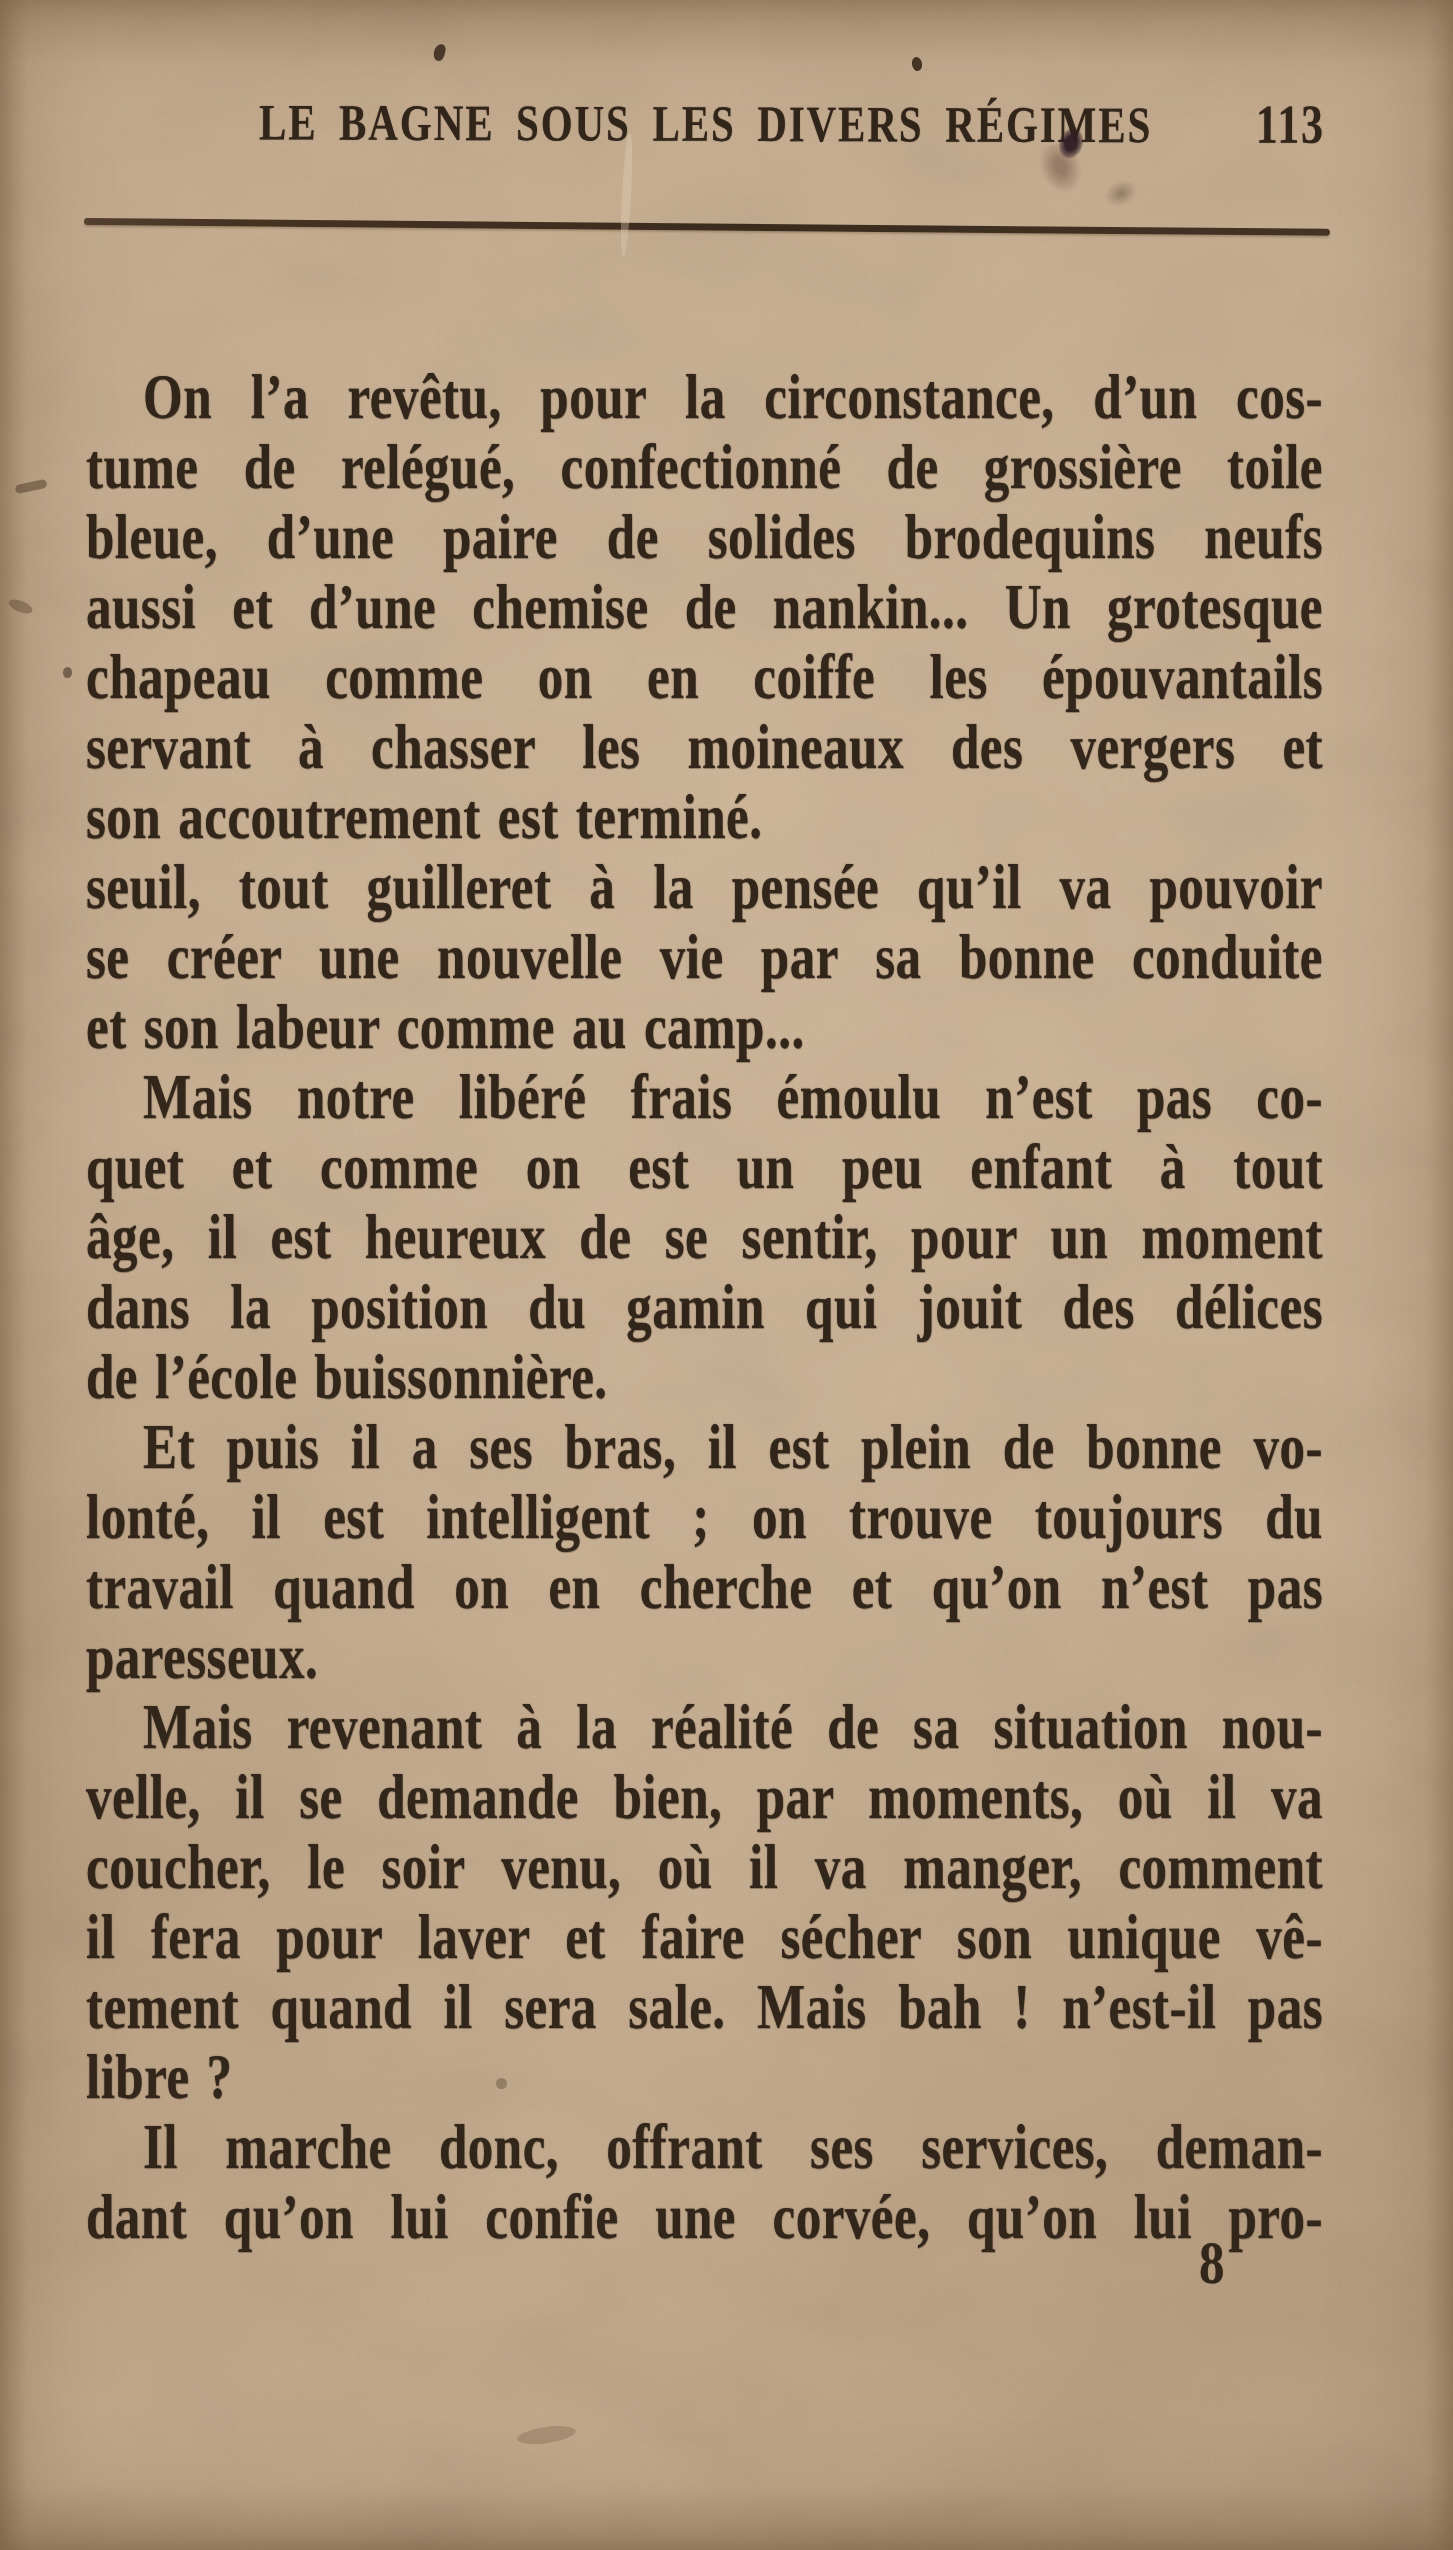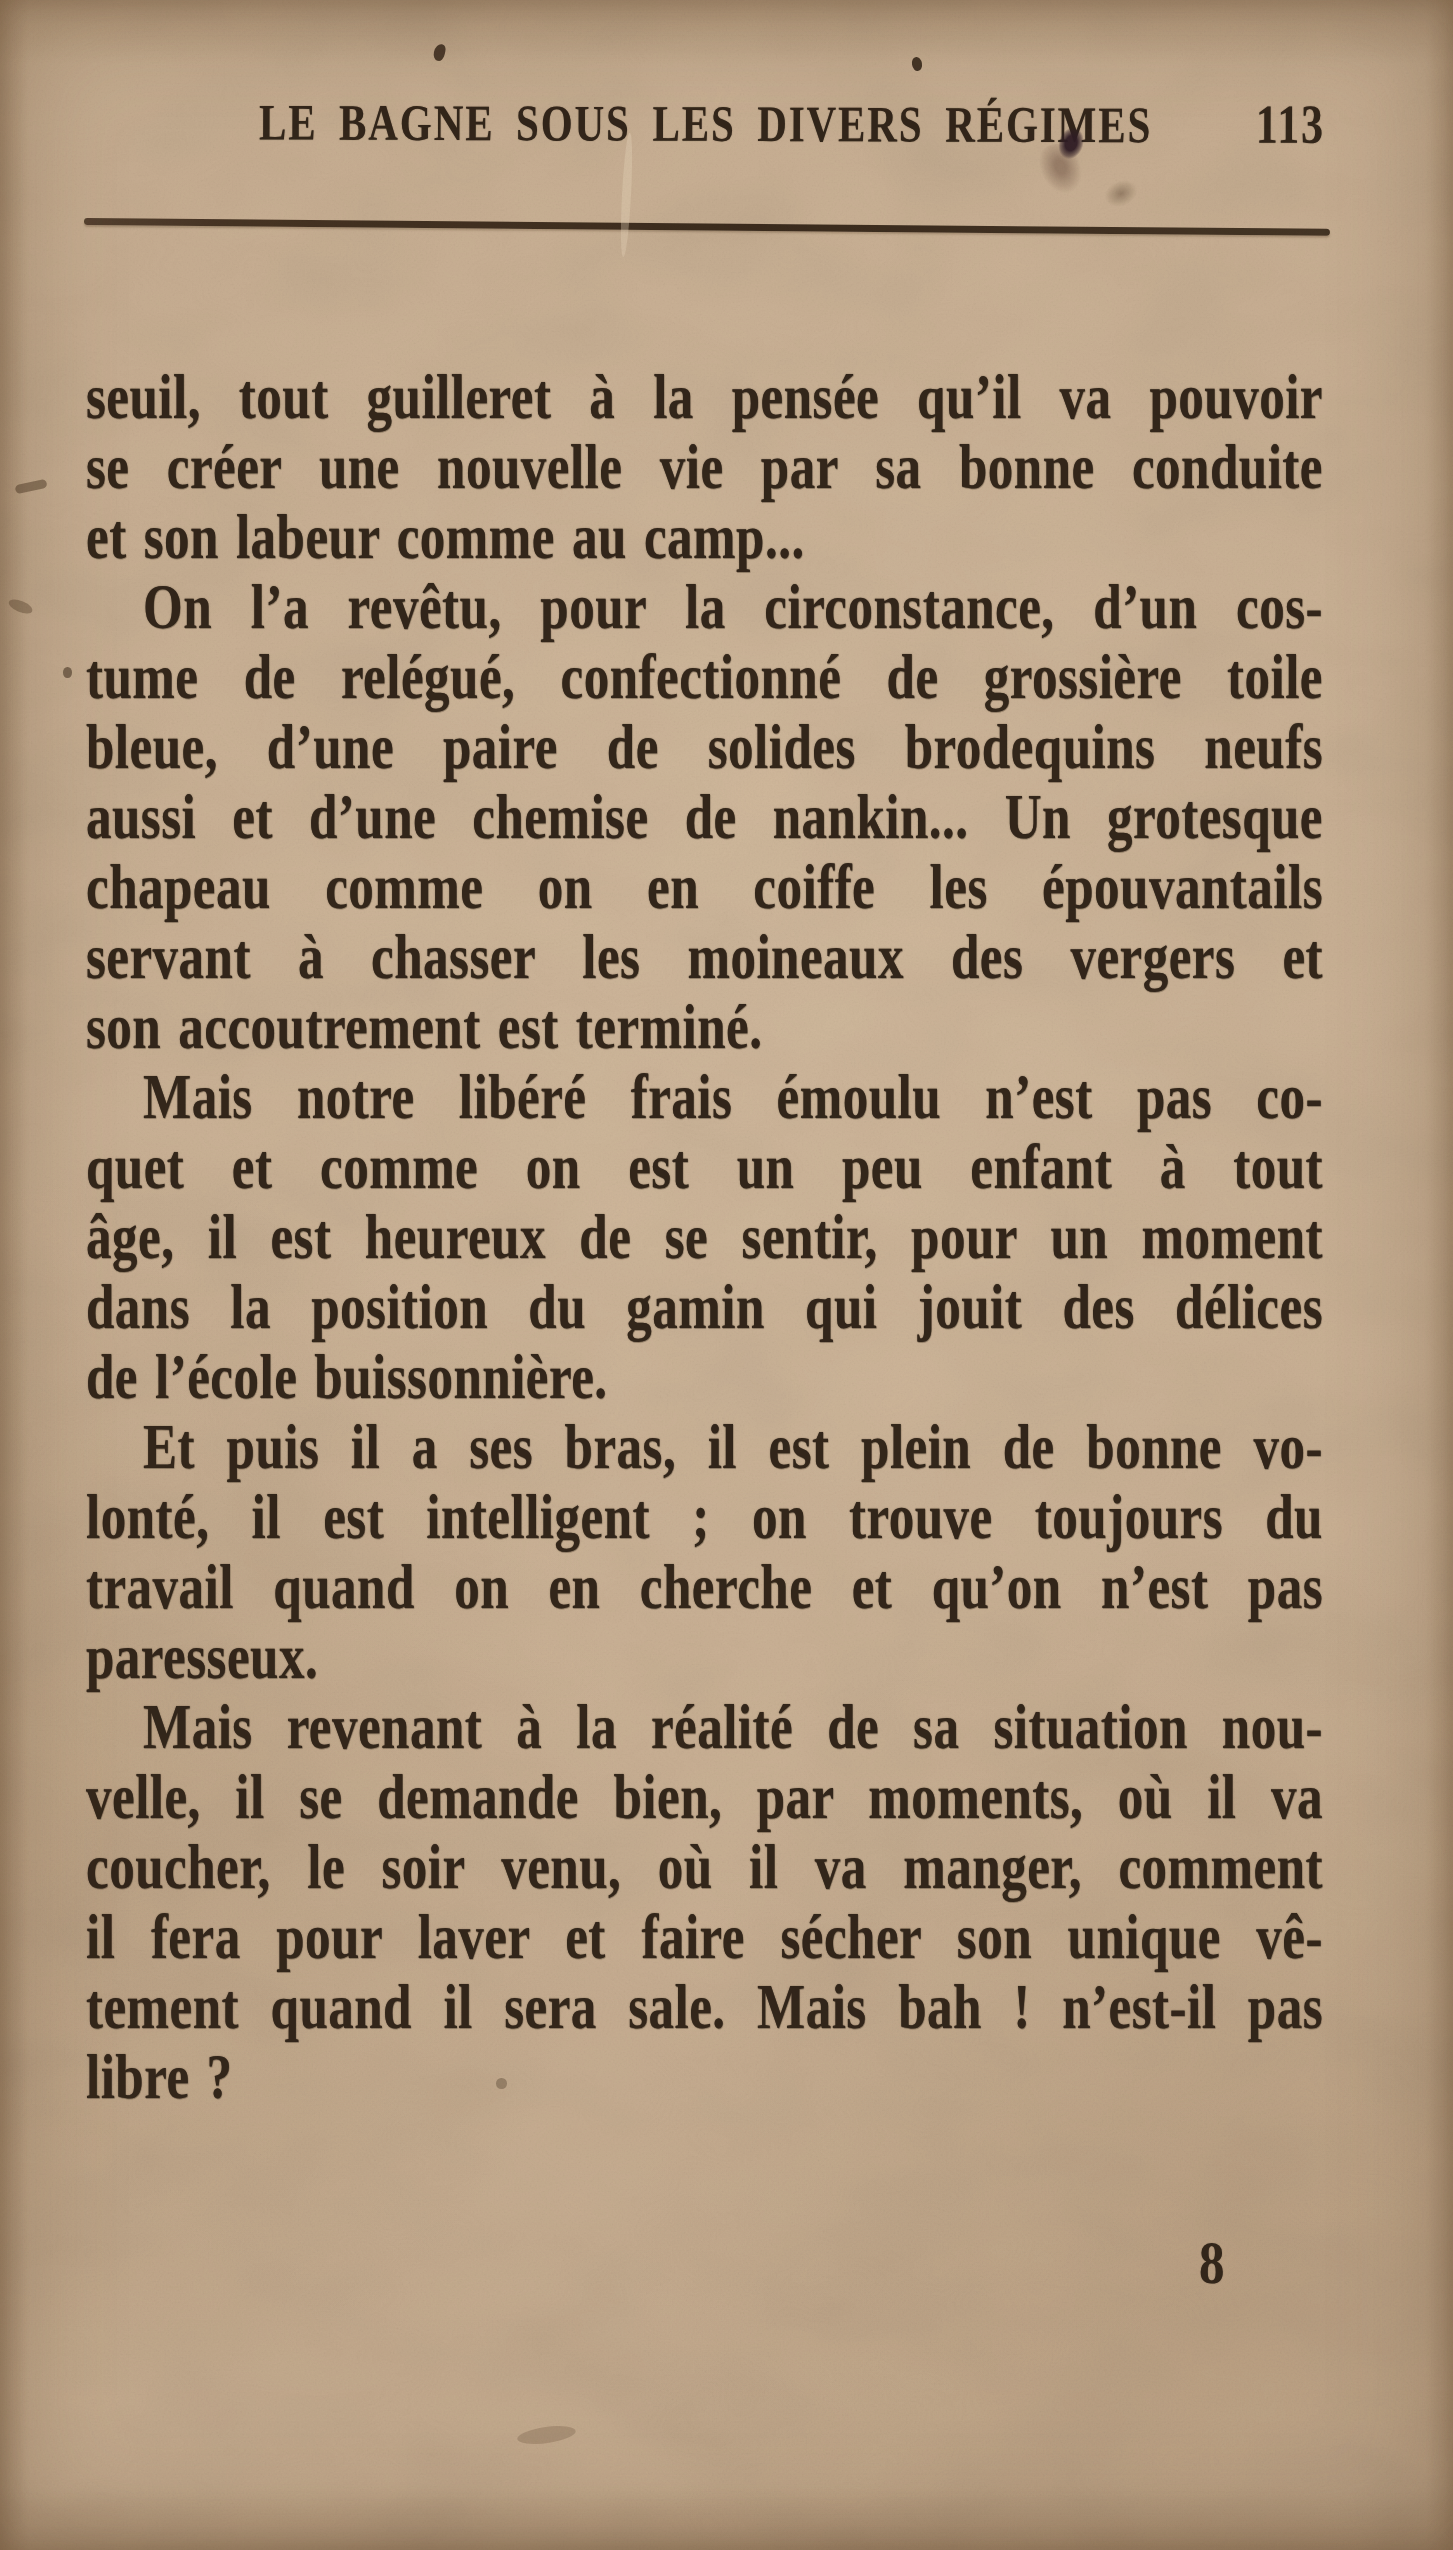--- a/index.html
+++ b/index.html
@@ -98,32 +98,32 @@
 
   <div class="header">
     <span class="title stretch">LE BAGNE SOUS LES DIVERS RÉGIMES</span>
     <span class="pagenum stretch">113</span>
   </div>
 
   <div class="rule"></div>
 
   <div class="body-text">
       <div>
-        <div class="line">seuil, tout guilleret à la pensée qu’il va pouvoir</div>
-        <div class="line">se créer une nouvelle vie par sa bonne conduite</div>
-        <div class="line last">et son labeur comme au camp...</div>
-      </div>
-      <div>
         <div class="line first">On l’a revêtu, pour la circonstance, d’un cos-</div>
         <div class="line">tume de relégué, confectionné de grossière toile</div>
         <div class="line">bleue, d’une paire de solides brodequins neufs</div>
         <div class="line">aussi et d’une chemise de nankin... Un grotesque</div>
         <div class="line">chapeau comme on en coiffe les épouvantails</div>
         <div class="line">servant à chasser les moineaux des vergers et</div>
         <div class="line last">son accoutrement est terminé.</div>
+      </div>
+      <div>
+        <div class="line">seuil, tout guilleret à la pensée qu’il va pouvoir</div>
+        <div class="line">se créer une nouvelle vie par sa bonne conduite</div>
+        <div class="line last">et son labeur comme au camp...</div>
       </div>
       <div>
         <div class="line first">Mais notre libéré frais émoulu n’est pas co-</div>
         <div class="line">quet et comme on est un peu enfant à tout</div>
         <div class="line">âge, il est heureux de se sentir, pour un moment</div>
         <div class="line">dans la position du gamin qui jouit des délices</div>
         <div class="line last">de l’école buissonnière.</div>
       </div>
       <div>
         <div class="line first">Et puis il a ses bras, il est plein de bonne vo-</div>
@@ -131,20 +131,24 @@
         <div class="line">travail quand on en cherche et qu’on n’est pas</div>
         <div class="line last">paresseux.</div>
       </div>
       <div>
         <div class="line first">Mais revenant à la réalité de sa situation nou-</div>
         <div class="line">velle, il se demande bien, par moments, où il va</div>
         <div class="line">coucher, le soir venu, où il va manger, comment</div>
         <div class="line">il fera pour laver et faire sécher son unique vê-</div>
         <div class="line">tement quand il sera sale. Mais bah ! n’est-il pas</div>
         <div class="line last">libre ?</div>
+      </div>
+      <div>
+        <div class="line first">Il marche donc, offrant ses services, deman-</div>
+        <div class="line">dant qu’on lui confie une corvée, qu’on lui pro-</div>
       </div>
     </div>
 
   <div class="signature">8</div>
 
   <div class="stain stain-streak-top"></div>
   <div class="stain stain-blot-smudge"></div>
   <div class="stain stain-blot-core"></div>
   <div class="stain stain-fleck-top"></div>
   <div class="stain stain-dot-header"></div>

